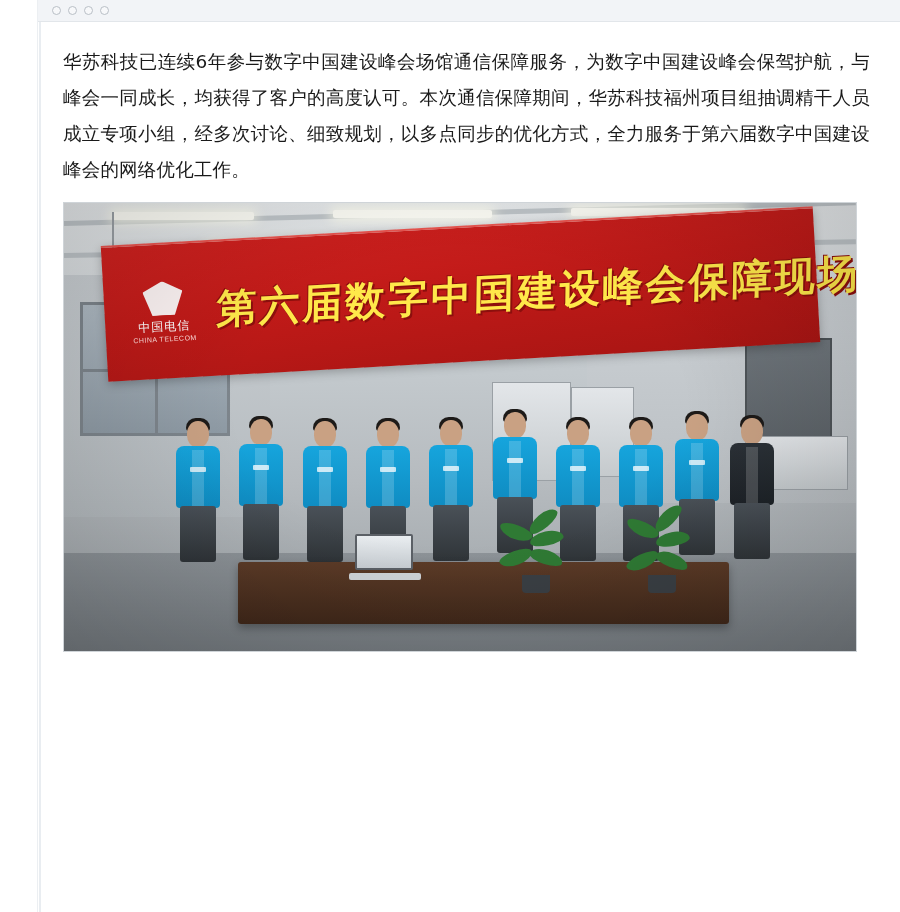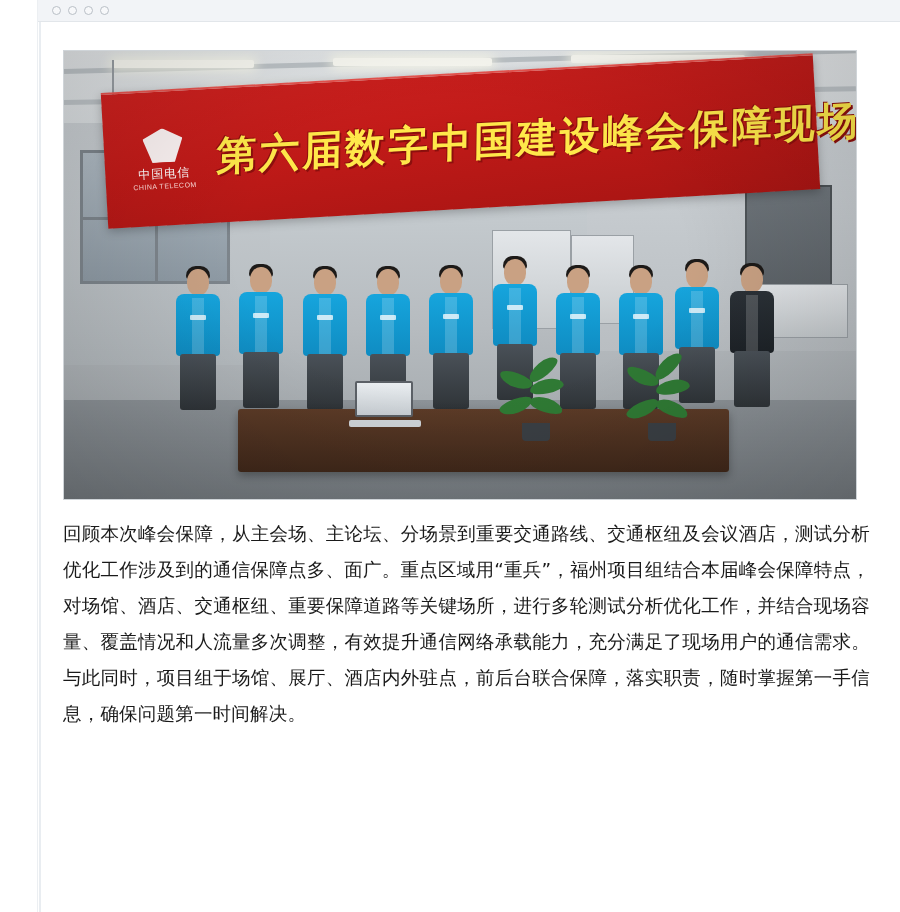--- a/index.html
+++ b/index.html
@@ -289,20 +289,21 @@
     <div class="dots">
       <span class="dot"></span>
       <span class="dot"></span>
       <span class="dot"></span>
       <span class="dot"></span>
     </div>
   </div>
 
   <div class="article">
 
+    <p class="para">华苏科技已连续6年参与数字中国建设峰会场馆通信保障服务，为数字中国建设峰会保驾护航，与峰会一同成长，均获得了客户的高度认可。本次通信保障期间，华苏科技福州项目组抽调精干人员成立专项小组，经多次讨论、细致规划，以多点同步的优化方式，全力服务于第六届数字中国建设峰会的网络优化工作。</p>
 
     <div class="figure">
       <div class="room">
 
         <div class="ceiling"></div>
         <div class="ceil-beam" style="left:0; top:4%; width:100%; transform:rotate(-1.5deg);"></div>
         <div class="ceil-beam" style="left:0; top:11%; width:100%; transform:rotate(-1deg);"></div>
         <div class="light" style="left:6%; top:2%; width:18%; height:8px;"></div>
         <div class="light" style="left:34%; top:1.5%; width:20%; height:8px;"></div>
         <div class="light" style="left:64%; top:1%; width:22%; height:8px;"></div>
@@ -427,16 +428,15 @@
           <div class="leaf" style="left:30px; top:32px; transform:rotate(22deg);"></div>
           <div class="leaf" style="left:32px; top:14px; transform:rotate(205deg);"></div>
           <div class="leaf" style="left:32px; top:32px; transform:rotate(155deg);"></div>
           <div class="pot"></div>
         </div>
 
         <div class="photo-shadow"></div>
       </div>
     </div>
 
-    <p class="para">回顾本次峰会保障，从主会场、主论坛、分场景到重要交通路线、交通枢纽及会议酒店，测试分析优化工作涉及到的通信保障点多、面广。重点区域用“重兵”，福州项目组结合本届峰会保障特点，对场馆、酒店、交通枢纽、重要保障道路等关键场所，进行多轮测试分析优化工作，并结合现场容量、覆盖情况和人流量多次调整，有效提升通信网络承载能力，充分满足了现场用户的通信需求。与此同时，项目组于场馆、展厅、酒店内外驻点，前后台联合保障，落实职责，随时掌握第一手信息，确保问题第一时间解决。</p>
 
   </div>
 </div>
 
 </body></html>

